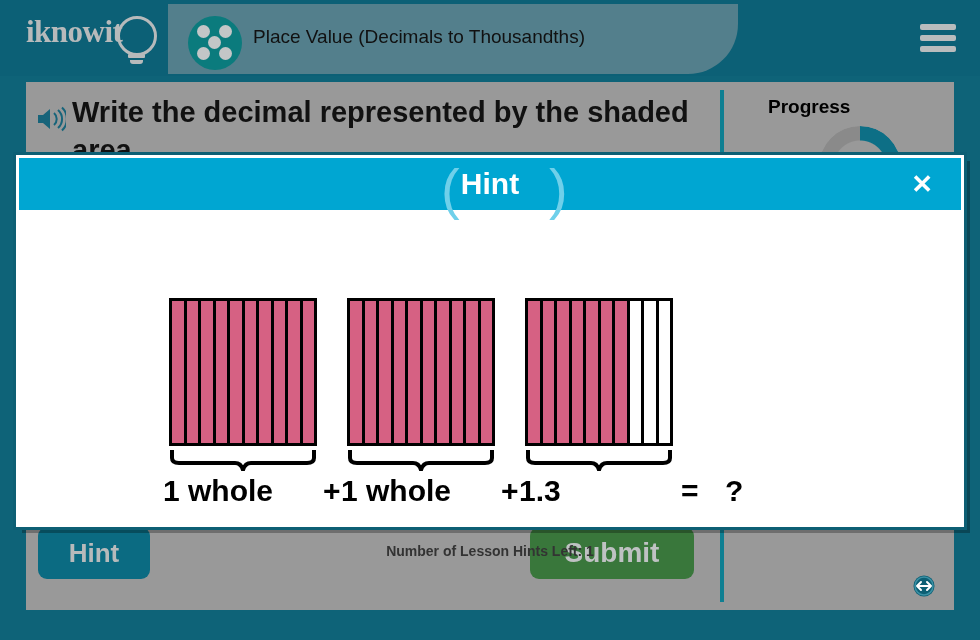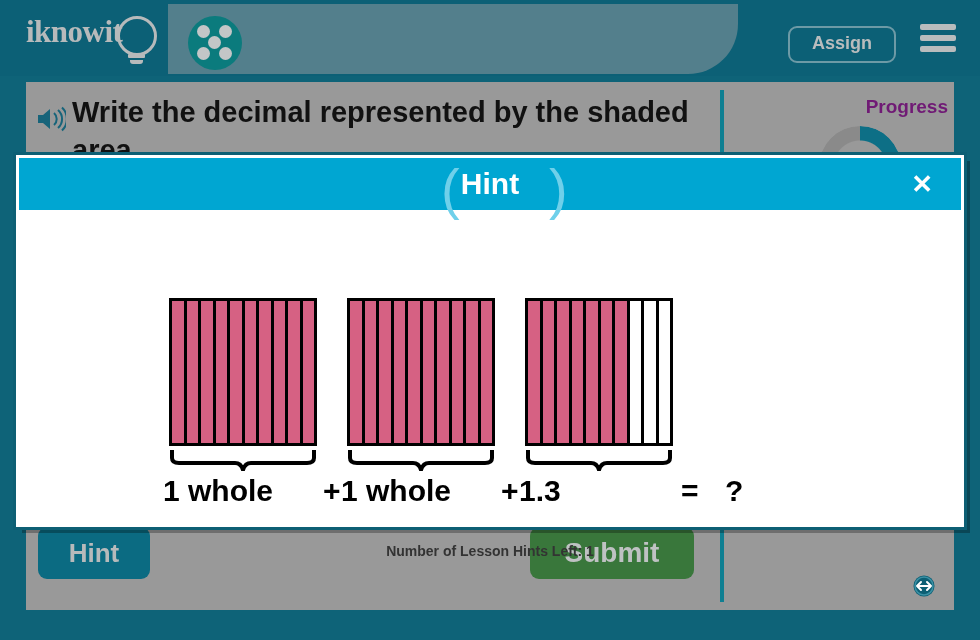--- a/index.html
+++ b/index.html
@@ -154,22 +154,22 @@
     position: absolute;
     left: 694px; top: 8px;
     width: 4px; height: 512px;
     background: #0f7f92;
   }
 
   .progress-label {
     position: absolute;
     left: 742px; top: 14px;
     width: 180px;
-    text-align: right;
-    color: #701a75;
+    text-align: left;
+    color: #000000;
     font-size: 19px;
     font-weight: bold;
   }
   .progress-ring {
     position: absolute;
     left: 793px; top: 44px;
     width: 82px; height: 82px;
     border-radius: 50%;
     background:
       conic-gradient(#0d6f86 0deg 90deg, #8a8a8a 90deg 360deg);
@@ -346,22 +346,22 @@
     <div class="title-pill"></div>
 
     <div class="title-badge">
       <span class="dot d1"></span>
       <span class="dot d2"></span>
       <span class="dot d3"></span>
       <span class="dot d4"></span>
       <span class="dot d5"></span>
     </div>
 
-
-    <button class="assign-btn">Assign</button>
+    <div class="lesson-title">Place Value (Decimals to Thousandths)</div>
+
 
     <div class="burger">
       <span></span>
       <span></span>
       <span></span>
     </div>
   </div>
 
   <div class="panel">
 

